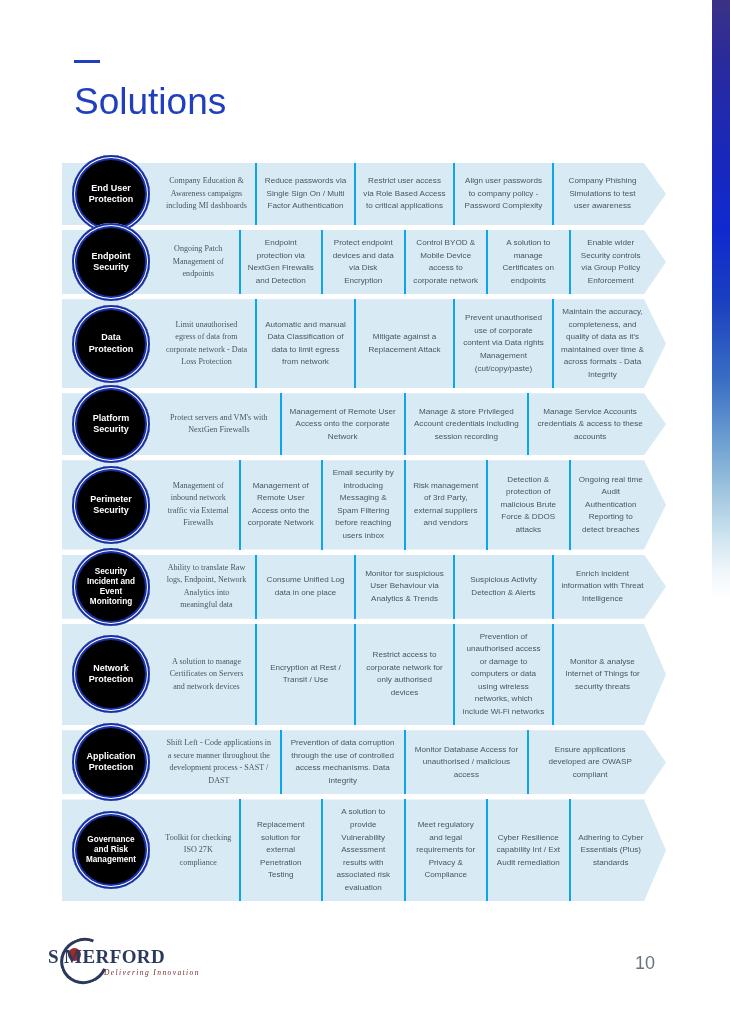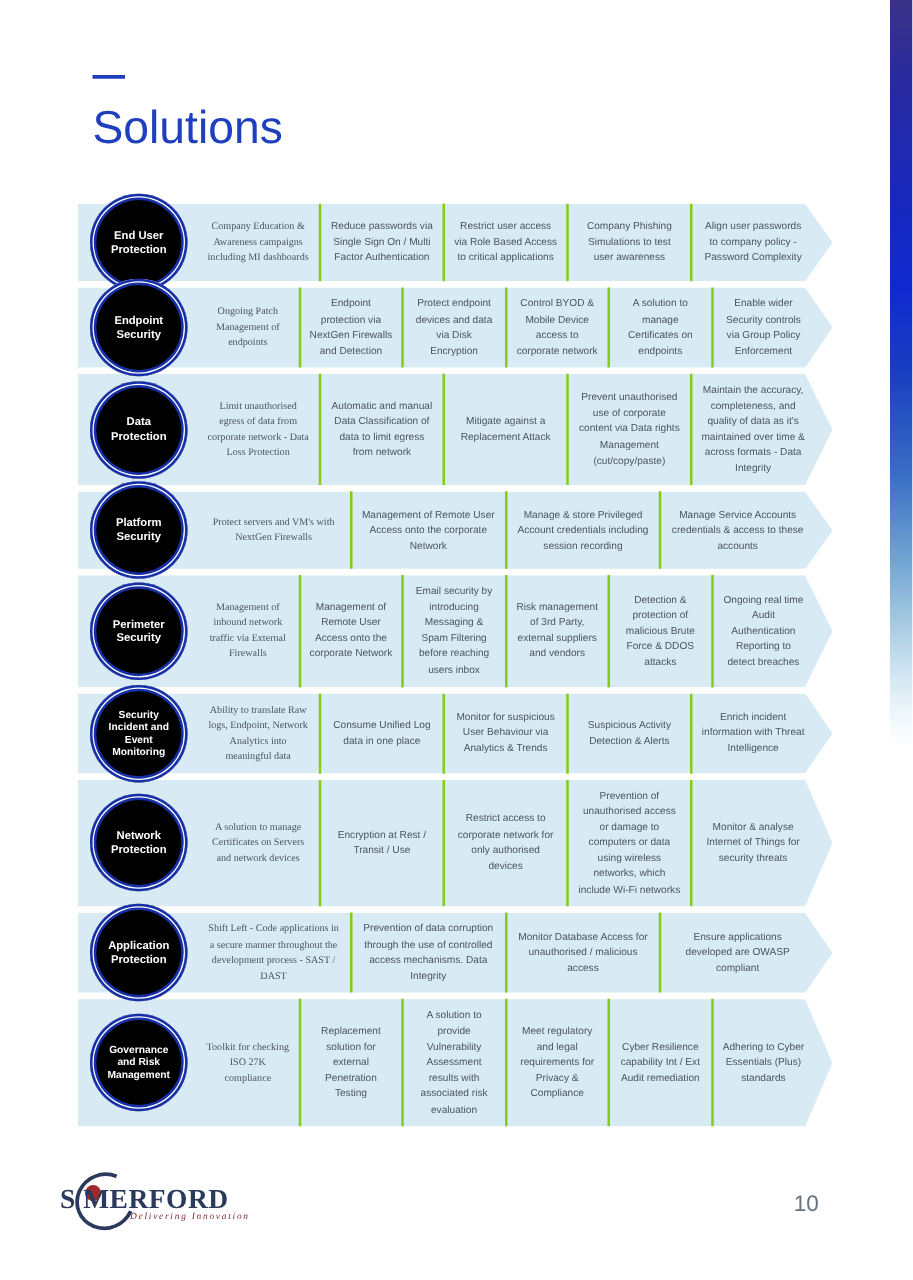--- a/index.html
+++ b/index.html
@@ -102,21 +102,21 @@
     flex: 1 1 0;
     padding: 7px 7px;
     box-sizing: border-box;
     display: flex;
     align-items: center;
     justify-content: center;
     text-align: center;
     font-size: 8.1px;
     line-height: 1.55;
     color: #4a5660;
-    border-left: 2px solid #84cc16;
+    border-left: 2px solid #0ea5e9;
     min-height: 62px;
   }
   .badge-slot + .cell { border-left: none; font-family: Liberation Serif, serif; }
   .cell:last-child { padding-right: 22px; }
 
   
   .badge {
     position: absolute;
     left: 10px;
     top: 50%;
@@ -147,21 +147,21 @@
     position: absolute;
     left: 42px;
     bottom: 42px;
     width: 175px;
     height: 46px;
   }
   .logo-word {
     position: absolute;
     left: 6px;
     top: 10px;
-    font-size: 22px;
+    font-size: 19px;
     font-weight: 700;
     color: #2b3a5c;
     letter-spacing: 0.4px;
     font-family: "Liberation Serif", serif;
   }
   .logo-swoosh {
     position: absolute;
     left: 18px;
     top: 2px;
     width: 42px;
@@ -222,24 +222,24 @@
           <div class="cell">
             <span>Company Education &amp; Awareness campaigns including MI dashboards</span>
           </div>
           <div class="cell">
             <span>Reduce passwords via Single Sign On / Multi Factor Authentication</span>
           </div>
           <div class="cell">
             <span>Restrict user access via Role Based Access to critical applications</span>
           </div>
           <div class="cell">
+            <span>Align user passwords to company policy - Password Complexity</span>
+          </div>
+          <div class="cell">
             <span>Company Phishing Simulations to test user awareness</span>
-          </div>
-          <div class="cell">
-            <span>Align user passwords to company policy - Password Complexity</span>
           </div>
         </div>
       </div>
     </div>
     <div class="row">
       <div class="band">
         <div class="band-bg"></div>
         <div class="cells">
           <div class="badge-slot">
             <div class="badge">

